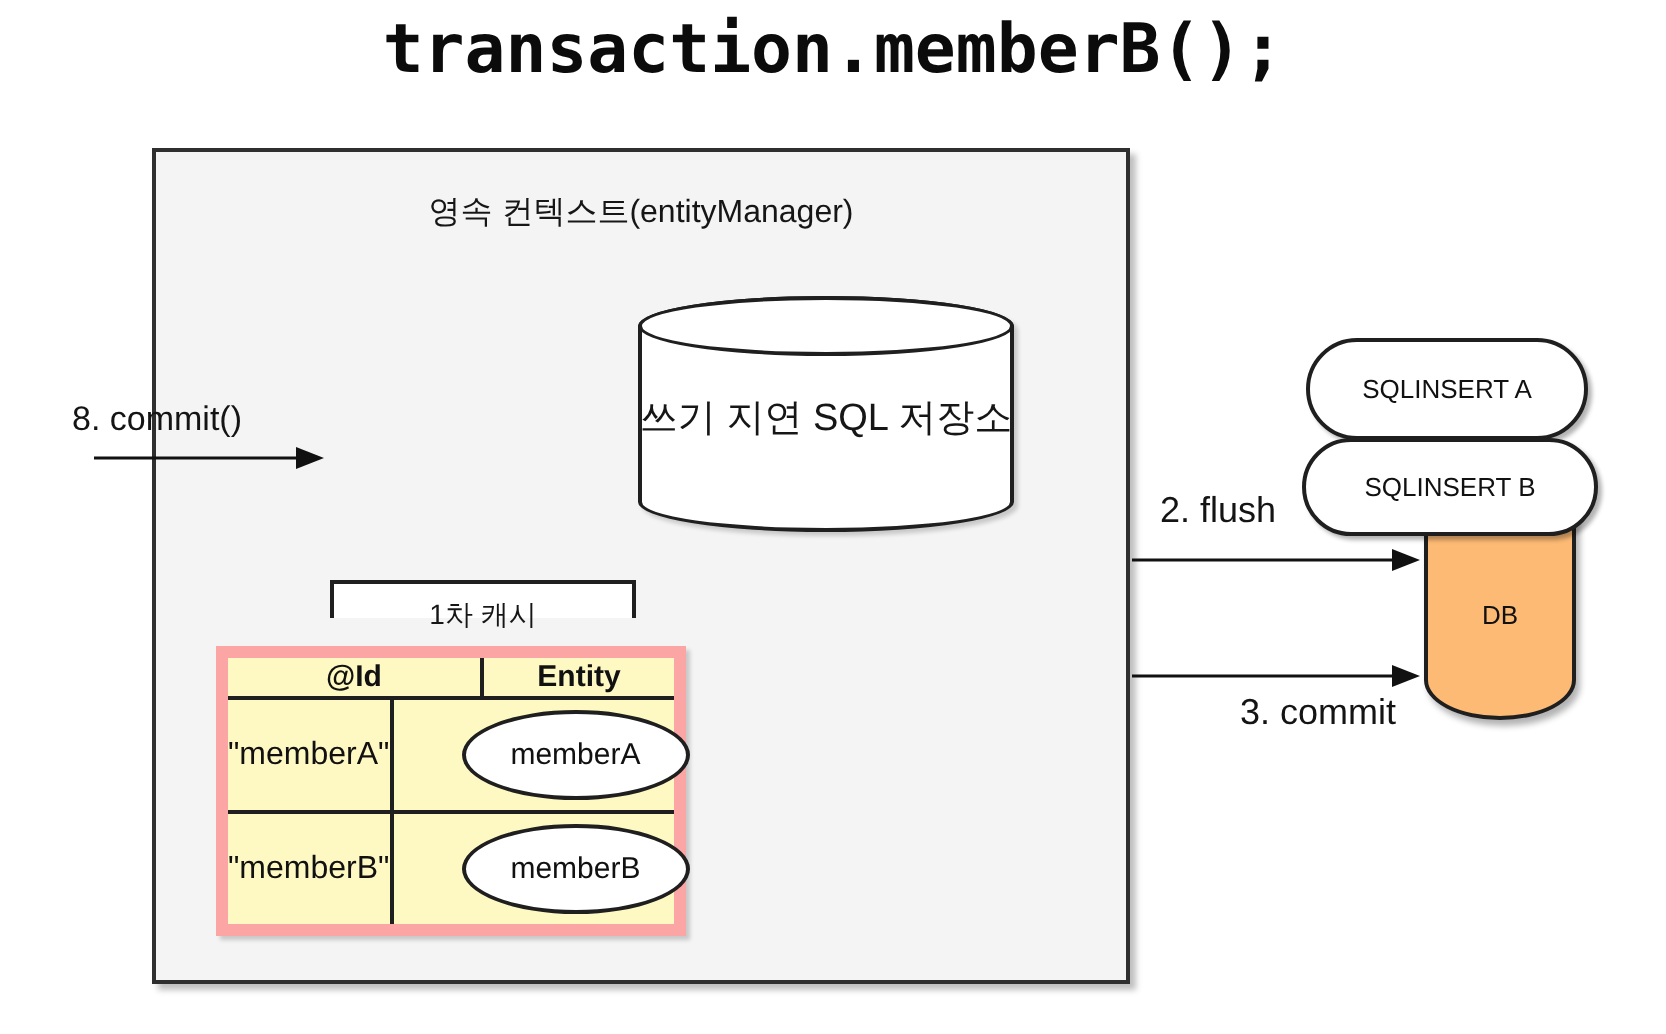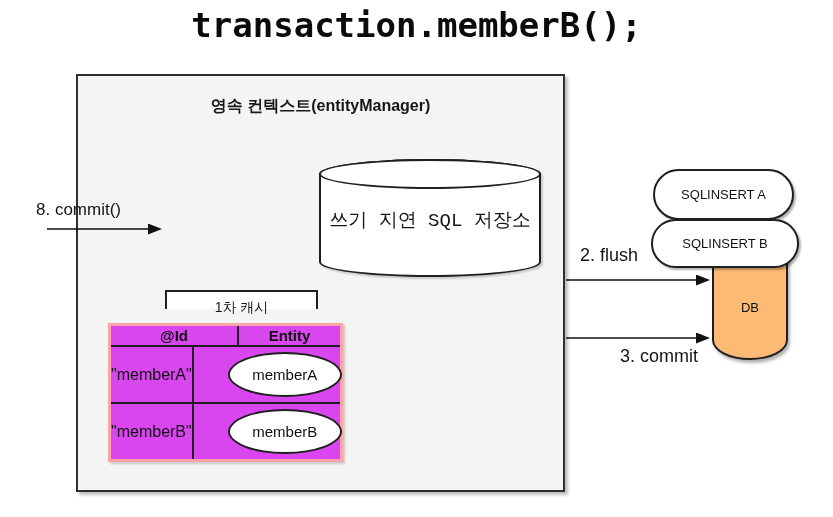--- a/index.html
+++ b/index.html
@@ -13,24 +13,24 @@
     font-family:"DejaVu Sans Mono","Liberation Mono",monospace;
     font-weight:bold;font-size:34px;letter-spacing:0px;color:#0b0b0b;
   }
   .pc-box{
     position:absolute;left:76px;top:74px;width:489px;height:418px;
     box-sizing:border-box;background:#f4f4f4;border:2px solid #2f2f2f;
     box-shadow:3px 3px 3px rgba(0,0,0,0.25);
   }
   .pc-title{
     position:absolute;left:0;top:20px;width:100%;text-align:center;
-    font-weight:bold;font-size:16px;color:#161616;
+    font-weight:normal;font-size:16px;color:#161616;
   }
   
-  .cylinder{position:absolute;left:319px;top:159px;width:222px;height:118px;font-family:Liberation Mono, monospace;}
+  .cylinder{position:absolute;left:319px;top:148px;width:188px;height:118px;}
   .cyl-body{
     position:absolute;left:0;top:0;right:0;bottom:0;background:#fff;
     border:2px solid #1f1f1f;border-radius:50% / 15px;box-sizing:border-box;
     box-shadow:2px 2px 2px rgba(0,0,0,0.18);
   }
   .cyl-rim{
     position:absolute;left:0;top:0;width:100%;height:30px;background:#fff;
     border:2px solid #1f1f1f;border-radius:50%;box-sizing:border-box;
   }
   .cyl-label{
@@ -38,21 +38,21 @@
     font-size:19px;color:#161616;
   }
   
   .cache-tab{
     position:absolute;left:165px;top:290px;width:153px;height:19px;
     box-sizing:border-box;background:#ffffff;border:2px solid #1f1f1f;border-bottom:none;
     text-align:center;font-size:14px;line-height:31px;color:#161616;
   }
   .cache-table{
     position:absolute;left:108px;top:323px;width:235px;
-    box-sizing:border-box;background:#d946ef;border:3px solid #fca5a5;
+    box-sizing:border-box;background:#fef9c3;border:6px solid #fca5a5;
     box-shadow:2px 2px 2px rgba(0,0,0,0.18);
   }
   .thead{display:flex;height:19px;border-bottom:2px solid #1f1f1f;}
   .th{display:flex;align-items:center;justify-content:center;
       font-weight:bold;font-size:15px;}
   .th.c1{width:126px;border-right:2px solid #1f1f1f;}
   .th.c2{flex:1;}
   .trow{display:flex;height:55px;}
   .trow.first{border-bottom:2px solid #1f1f1f;}
   .td{display:flex;align-items:center;justify-content:center;}

